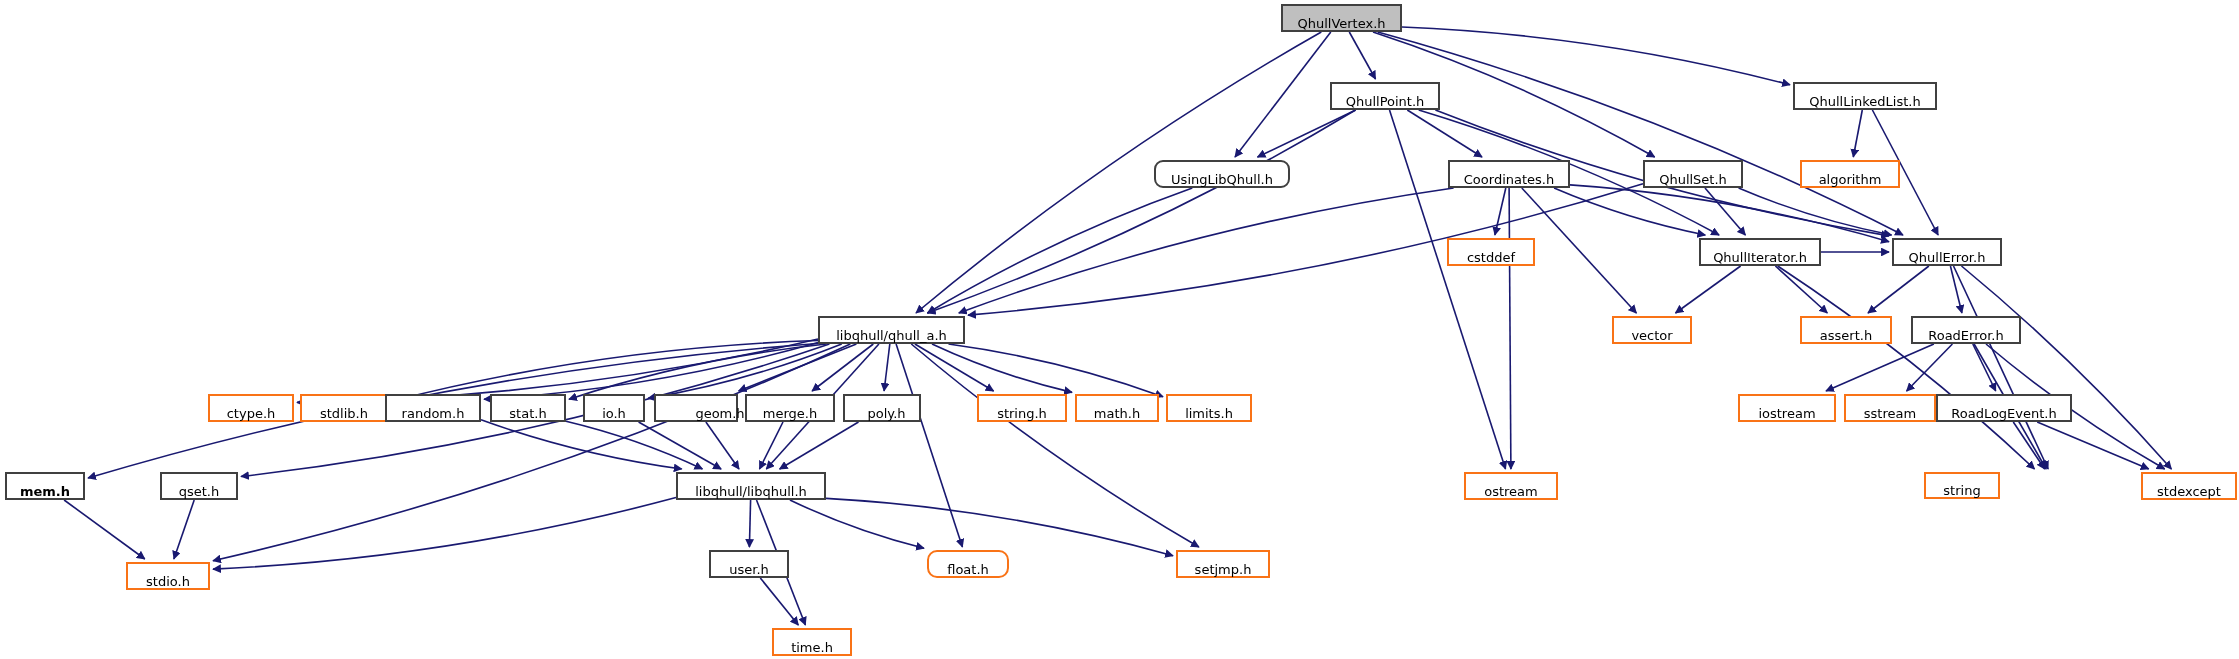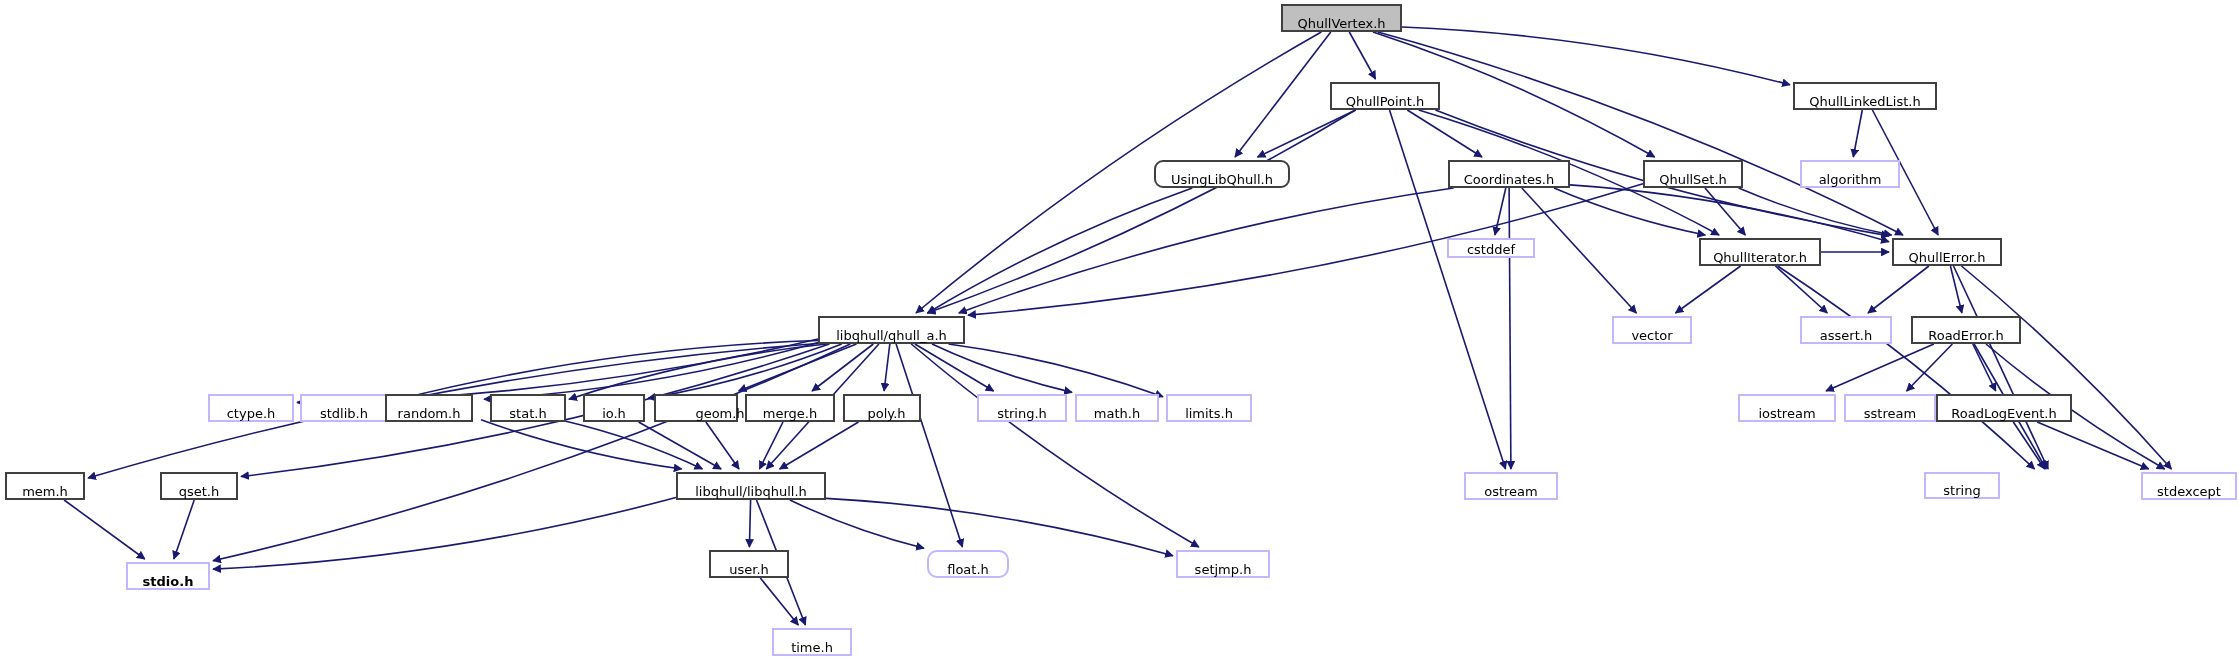--- a/index.html
+++ b/index.html
@@ -28,21 +28,21 @@
     display: flex;
     align-items: flex-end;
     justify-content: center;
     background: #ffffff;
     white-space: nowrap;
     font-size: 13px;
     color: #000000;
     line-height: 1;
   }
   .node.hdr-dark   { border: 2px solid #404040; }
-  .node.hdr-light  { border: 2px solid #c4b5fd; }
+  .node.hdr-light  { border: 2px solid #f97316; }
   .node.hdr-root   { border: 2px solid #404040; background: #bfbfbf; }
   .node-label {
     pointer-events: none;
     padding: 0 6px;
   }
 </style>
 </head>
 <body>
 
 <div id="graph-root">
@@ -140,21 +140,21 @@
       </div>
       <div class="node hdr-dark" style="left: 1448px; top: 160px; width: 122px; height: 28px;">
         <span class="node-label">Coordinates.h</span>
       </div>
       <div class="node hdr-dark" style="left: 1643px; top: 160px; width: 100px; height: 28px;">
         <span class="node-label">QhullSet.h</span>
       </div>
       <div class="node hdr-light" style="left: 1800px; top: 160px; width: 100px; height: 28px;">
         <span class="node-label">algorithm</span>
       </div>
-      <div class="node hdr-light" style="left: 1447px; top: 238px; width: 88px; height: 20px;">
+      <div class="node hdr-light" style="left: 1447px; top: 238px; width: 88px; height: 28px;">
         <span class="node-label">cstddef</span>
       </div>
       <div class="node hdr-dark" style="left: 1699px; top: 238px; width: 122px; height: 28px;">
         <span class="node-label">QhullIterator.h</span>
       </div>
       <div class="node hdr-dark" style="left: 1892px; top: 238px; width: 110px; height: 28px;">
         <span class="node-label">QhullError.h</span>
       </div>
       <div class="node hdr-dark" style="left: 818px; top: 316px; width: 147px; height: 28px;">
         <span class="node-label">libqhull/qhull_a.h</span>
@@ -167,21 +167,21 @@
       </div>
       <div class="node hdr-dark" style="left: 1911px; top: 316px; width: 110px; height: 28px;">
         <span class="node-label">RoadError.h</span>
       </div>
       <div class="node hdr-light" style="left: 208px; top: 394px; width: 86px; height: 28px;">
         <span class="node-label">ctype.h</span>
       </div>
       <div class="node hdr-light" style="left: 300px; top: 394px; width: 88px; height: 28px;">
         <span class="node-label">stdlib.h</span>
       </div>
-      <div class="node hdr-dark" style="left: 385px; top: 394px; width: 88px; height: 28px;">
+      <div class="node hdr-dark" style="left: 385px; top: 394px; width: 96px; height: 28px;">
         <span class="node-label">random.h</span>
       </div>
       <div class="node hdr-dark" style="left: 490px; top: 394px; width: 76px; height: 28px;">
         <span class="node-label">stat.h</span>
       </div>
       <div class="node hdr-dark" style="left: 583px; top: 394px; width: 62px; height: 28px;">
         <span class="node-label">io.h</span>
       </div>
       <div class="node hdr-dark" style="left: 654px; top: 394px; width: 84px; height: 28px; padding-left: 48px;">
         <span class="node-label">geom.h</span>
@@ -203,21 +203,21 @@
       </div>
       <div class="node hdr-light" style="left: 1738px; top: 394px; width: 98px; height: 28px;">
         <span class="node-label">iostream</span>
       </div>
       <div class="node hdr-light" style="left: 1844px; top: 394px; width: 92px; height: 28px;">
         <span class="node-label">sstream</span>
       </div>
       <div class="node hdr-dark" style="left: 1936px; top: 394px; width: 136px; height: 28px;">
         <span class="node-label">RoadLogEvent.h</span>
       </div>
-      <div class="node hdr-dark" style="left: 5px; top: 472px; width: 80px; height: 28px;">
+      <div class="node hdr-dark" style="left: 5px; top: 472px; width: 80px; height: 28px; font-weight: bold;">
         <span class="node-label">mem.h</span>
       </div>
       <div class="node hdr-dark" style="left: 160px; top: 472px; width: 78px; height: 28px;">
         <span class="node-label">qset.h</span>
       </div>
       <div class="node hdr-dark" style="left: 676px; top: 472px; width: 150px; height: 28px;">
         <span class="node-label">libqhull/libqhull.h</span>
       </div>
       <div class="node hdr-light" style="left: 1464px; top: 472px; width: 94px; height: 28px;">
         <span class="node-label">ostream</span>
@@ -230,20 +230,20 @@
       </div>
       <div class="node hdr-dark" style="left: 709px; top: 550px; width: 80px; height: 28px;">
         <span class="node-label">user.h</span>
       </div>
       <div class="node hdr-light" style="left: 927px; top: 550px; width: 82px; height: 28px; border-radius: 10px;">
         <span class="node-label">float.h</span>
       </div>
       <div class="node hdr-light" style="left: 1176px; top: 550px; width: 94px; height: 28px;">
         <span class="node-label">setjmp.h</span>
       </div>
-      <div class="node hdr-light" style="left: 126px; top: 562px; width: 84px; height: 28px; font-weight: bold;">
+      <div class="node hdr-light" style="left: 126px; top: 562px; width: 84px; height: 28px;">
         <span class="node-label">stdio.h</span>
       </div>
       <div class="node hdr-light" style="left: 772px; top: 628px; width: 80px; height: 28px;">
         <span class="node-label">time.h</span>
       </div>
     </div>
 </div>
 
 </body></html>

